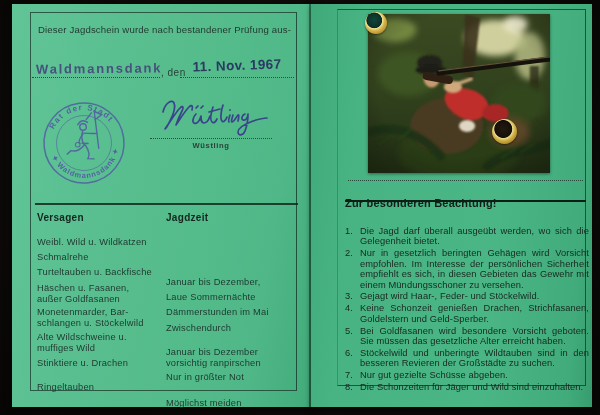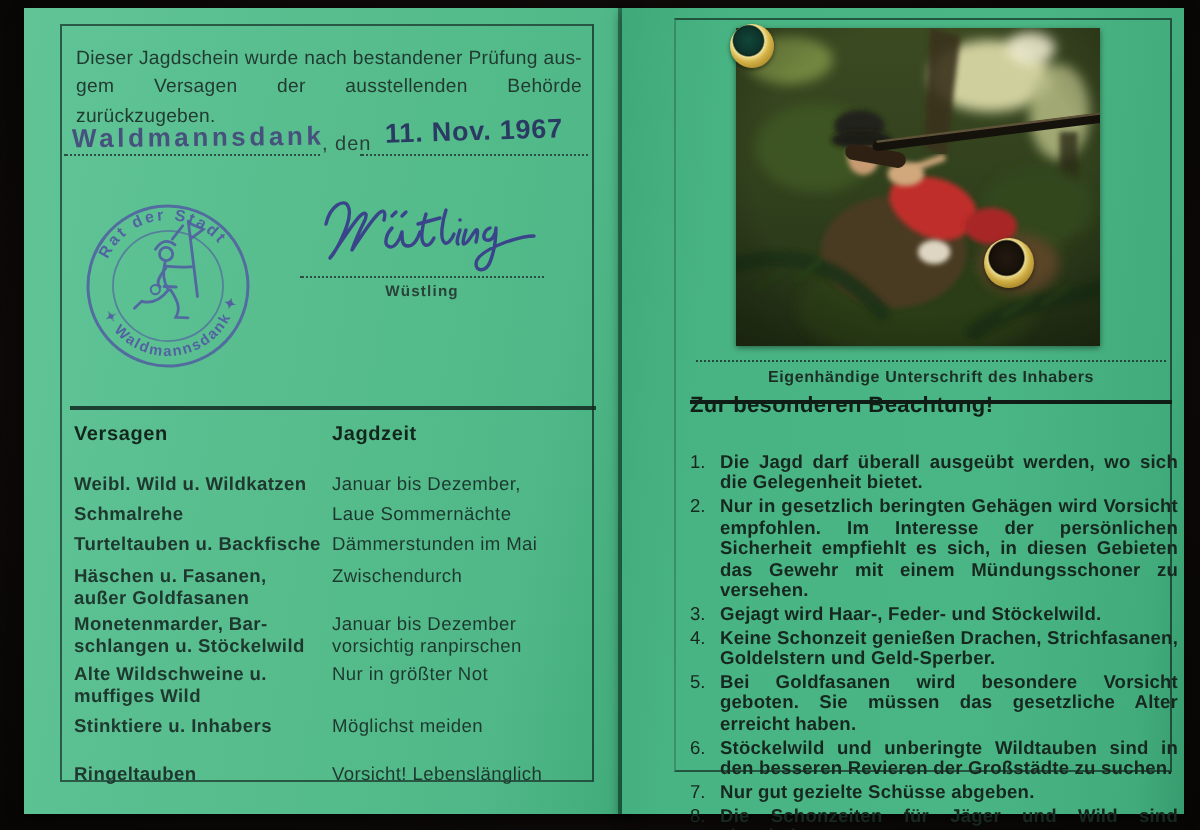--- a/index.html
+++ b/index.html
@@ -36,52 +36,51 @@
   #den-label { left:149px; top:63px; font-size:10px; color:#28413a; letter-spacing:.5px; }
   #date-stamp { left:168px; top:54px; width:114px; text-align:center; font-size:13.5px; font-weight:bold; letter-spacing:.4px; color:#2b3a63; transform:rotate(-1.8deg); }
   #seal { left:27px; top:92px; transform:rotate(-7deg); opacity:.92; }
   #sig-script { left:147px; top:90px; }
   #sig-name { left:138px; top:137px; width:122px; text-align:center; font-size:7.6px; font-weight:bold; color:#2a433a; letter-spacing:.6px; }
   #sig-role { left:126px; top:146px; width:146px; text-align:center; font-size:10.3px; color:#20362d; letter-spacing:.2px; }
   #rule-left { left:23px; top:199px; width:263px; height:1.6px; background:rgba(18,40,32,.85); }
   .th { position:absolute; font-size:10px; font-weight:bold; color:#13261e; letter-spacing:.3px; }
   .trow { position:absolute; left:0; width:299px; }
   .cell { position:absolute; font-size:9.3px; line-height:10.6px; color:#1e382f; letter-spacing:.2px; white-space:pre-line; }
-  .cell.c1 { left:25px; width:126px;font-weight:bold; }
-  .cell.c2 { left:154px; width:132px; }
+  .cell.c1 { left:25px; width:126px; }
+  .cell.c2 { left:154px; width:132px;margin-top:40px; }
 
   
   #photo { left:57px; top:10px; width:182px; height:159px; box-shadow:0 1px 3px rgba(0,0,0,.45); }
   .grommet { position:absolute; border-radius:50%; box-shadow:0 1px 2px rgba(0,0,0,.5); }
   #grommet-top { left:54px; top:8px; width:22px; height:22px;
     background:radial-gradient(circle at 42% 38%, #11463a 0%, #0d332a 34%, #0b2a22 40%, #efe193 44%, #d5b44a 56%, #b7922f 74%, #6e5618 92%, #56430f 100%); }
   #grommet-bottom { left:181px; top:115px; width:25px; height:25px;
     background:radial-gradient(circle at 45% 40%, #231a10 0%, #17110a 36%, #120d07 42%, #e8d98c 46%, #cfae44 58%, #a9862a 76%, #614b12 93%, #4a3a0c 100%); }
   #caption-line { left:37px; top:176px; width:235px; border-bottom-color:#27473d; }
   #photo-caption { left:37px; top:180px; width:235px; text-align:center; font-size:8px; font-weight:bold; color:#1b2f26; letter-spacing:.3px; }
   #rule-right { left:34px; top:196px; width:241px; height:2.2px; background:#0f1d16; }
   #notice-title { left:34px; top:193px; font-size:11px; font-weight:bold; color:#0f1f18; letter-spacing:.2px; }
   #notice-list { left:34px; top:222px; width:244px; }
   .notice-item { display:flex; margin-bottom:1.5px; }
   .notice-num { width:15px; flex:0 0 15px; font-size:9.3px; line-height:10.4px; color:#172820; }
-  .notice-text { flex:1; font-size:9.3px; line-height:10.4px; color:#172820; text-align:justify; letter-spacing:.1px;font-weight:bold; }
+  .notice-text { flex:1; font-size:9.3px; line-height:10.4px; color:#172820; text-align:justify; letter-spacing:.1px; }
   .sr-only { position:absolute; width:1px; height:1px; overflow:hidden; clip:rect(0 0 0 0); }
 </style>
 </head>
 <body>
 
 <div id="scene">
 
   <div id="page-left" class="page">
     <div id="frame-left" class="frame"></div>
     <div id="fold-crease" class="fold-line abs" style="left:284px;top:8px;height:379px;"></div>
 
     <div id="intro" class="abs">
       <div class="intro-line">Dieser Jagdschein wurde nach bestandener Prüfung aus-</div>
-      <div class="intro-line">gem Versagen der ausstellenden Behörde zurückzugeben.</div>
     </div>
 
     <div id="place-name" class="abs">Waldmannsdank</div>
     <div class="dotted abs" style="left:20px;top:73px;width:128px;"></div>
     <div id="den-label" class="abs">, den</div>
     <div class="dotted abs" style="left:168px;top:73px;width:114px;"></div>
     <div id="date-stamp" class="abs">11. Nov. 1967</div>
 
     <svg id="seal" class="abs" width="90" height="94" viewBox="0 0 90 94">
       <g stroke="#525ba3" fill="none" stroke-width="1.5" opacity="0.9">
@@ -158,21 +157,21 @@
 schlangen u. Stöckelwild</span>
       <span class="cell c2">Januar bis Dezember
 vorsichtig ranpirschen</span>
     </div>
     <div class="trow" style="top:328px;">
       <span class="cell c1">Alte Wildschweine u.
 muffiges Wild</span>
       <span class="cell c2">Nur in größter Not</span>
     </div>
     <div class="trow" style="top:354px;">
-      <span class="cell c1">Stinktiere u. Inhabers</span>
+      <span class="cell c1">Stinktiere u. Drachen</span>
       <span class="cell c2">Möglichst meiden</span>
     </div>
     <div class="trow" style="top:378px;">
       <span class="cell c1">Ringeltauben</span>
       <span class="cell c2">Vorsicht! Lebenslänglich</span>
     </div>
   </div>
 
   <div id="page-right" class="page">
     <div id="frame-right" class="frame"></div>
@@ -227,21 +226,20 @@
         <path d="M118,152 C140,134 166,138 184,128" stroke="#1b3012" stroke-width="8"></path>
         <path d="M-4,74 C12,82 24,96 20,112" stroke="#2238155" stroke-width="6"></path>
         <path d="M10,130 l14,-8 M30,126 l12,-10 M132,144 l14,-9 M152,138 l12,-8" stroke="#264018" stroke-width="2.4"></path>
       </g>
       <rect width="180" height="159" fill="url(#vig)"></rect>
     </svg>
     <div id="grommet-top" class="grommet"></div>
     <div id="grommet-bottom" class="grommet"></div>
 
     <div id="caption-line" class="dotted abs"></div>
-    <div id="photo-caption" class="abs">Eigenhändige Unterschrift des Inhabers</div>
 
     <div id="rule-right" class="abs"></div>
     <div id="notice-title" class="abs">Zur besonderen Beachtung!</div>
 
     <div id="notice-list" class="abs">
       <div class="notice-item">
         <span class="notice-num">1.</span>
         <span class="notice-text">Die Jagd darf überall ausgeübt werden, wo sich die Gelegenheit bietet.</span>
       </div>
       <div class="notice-item">

